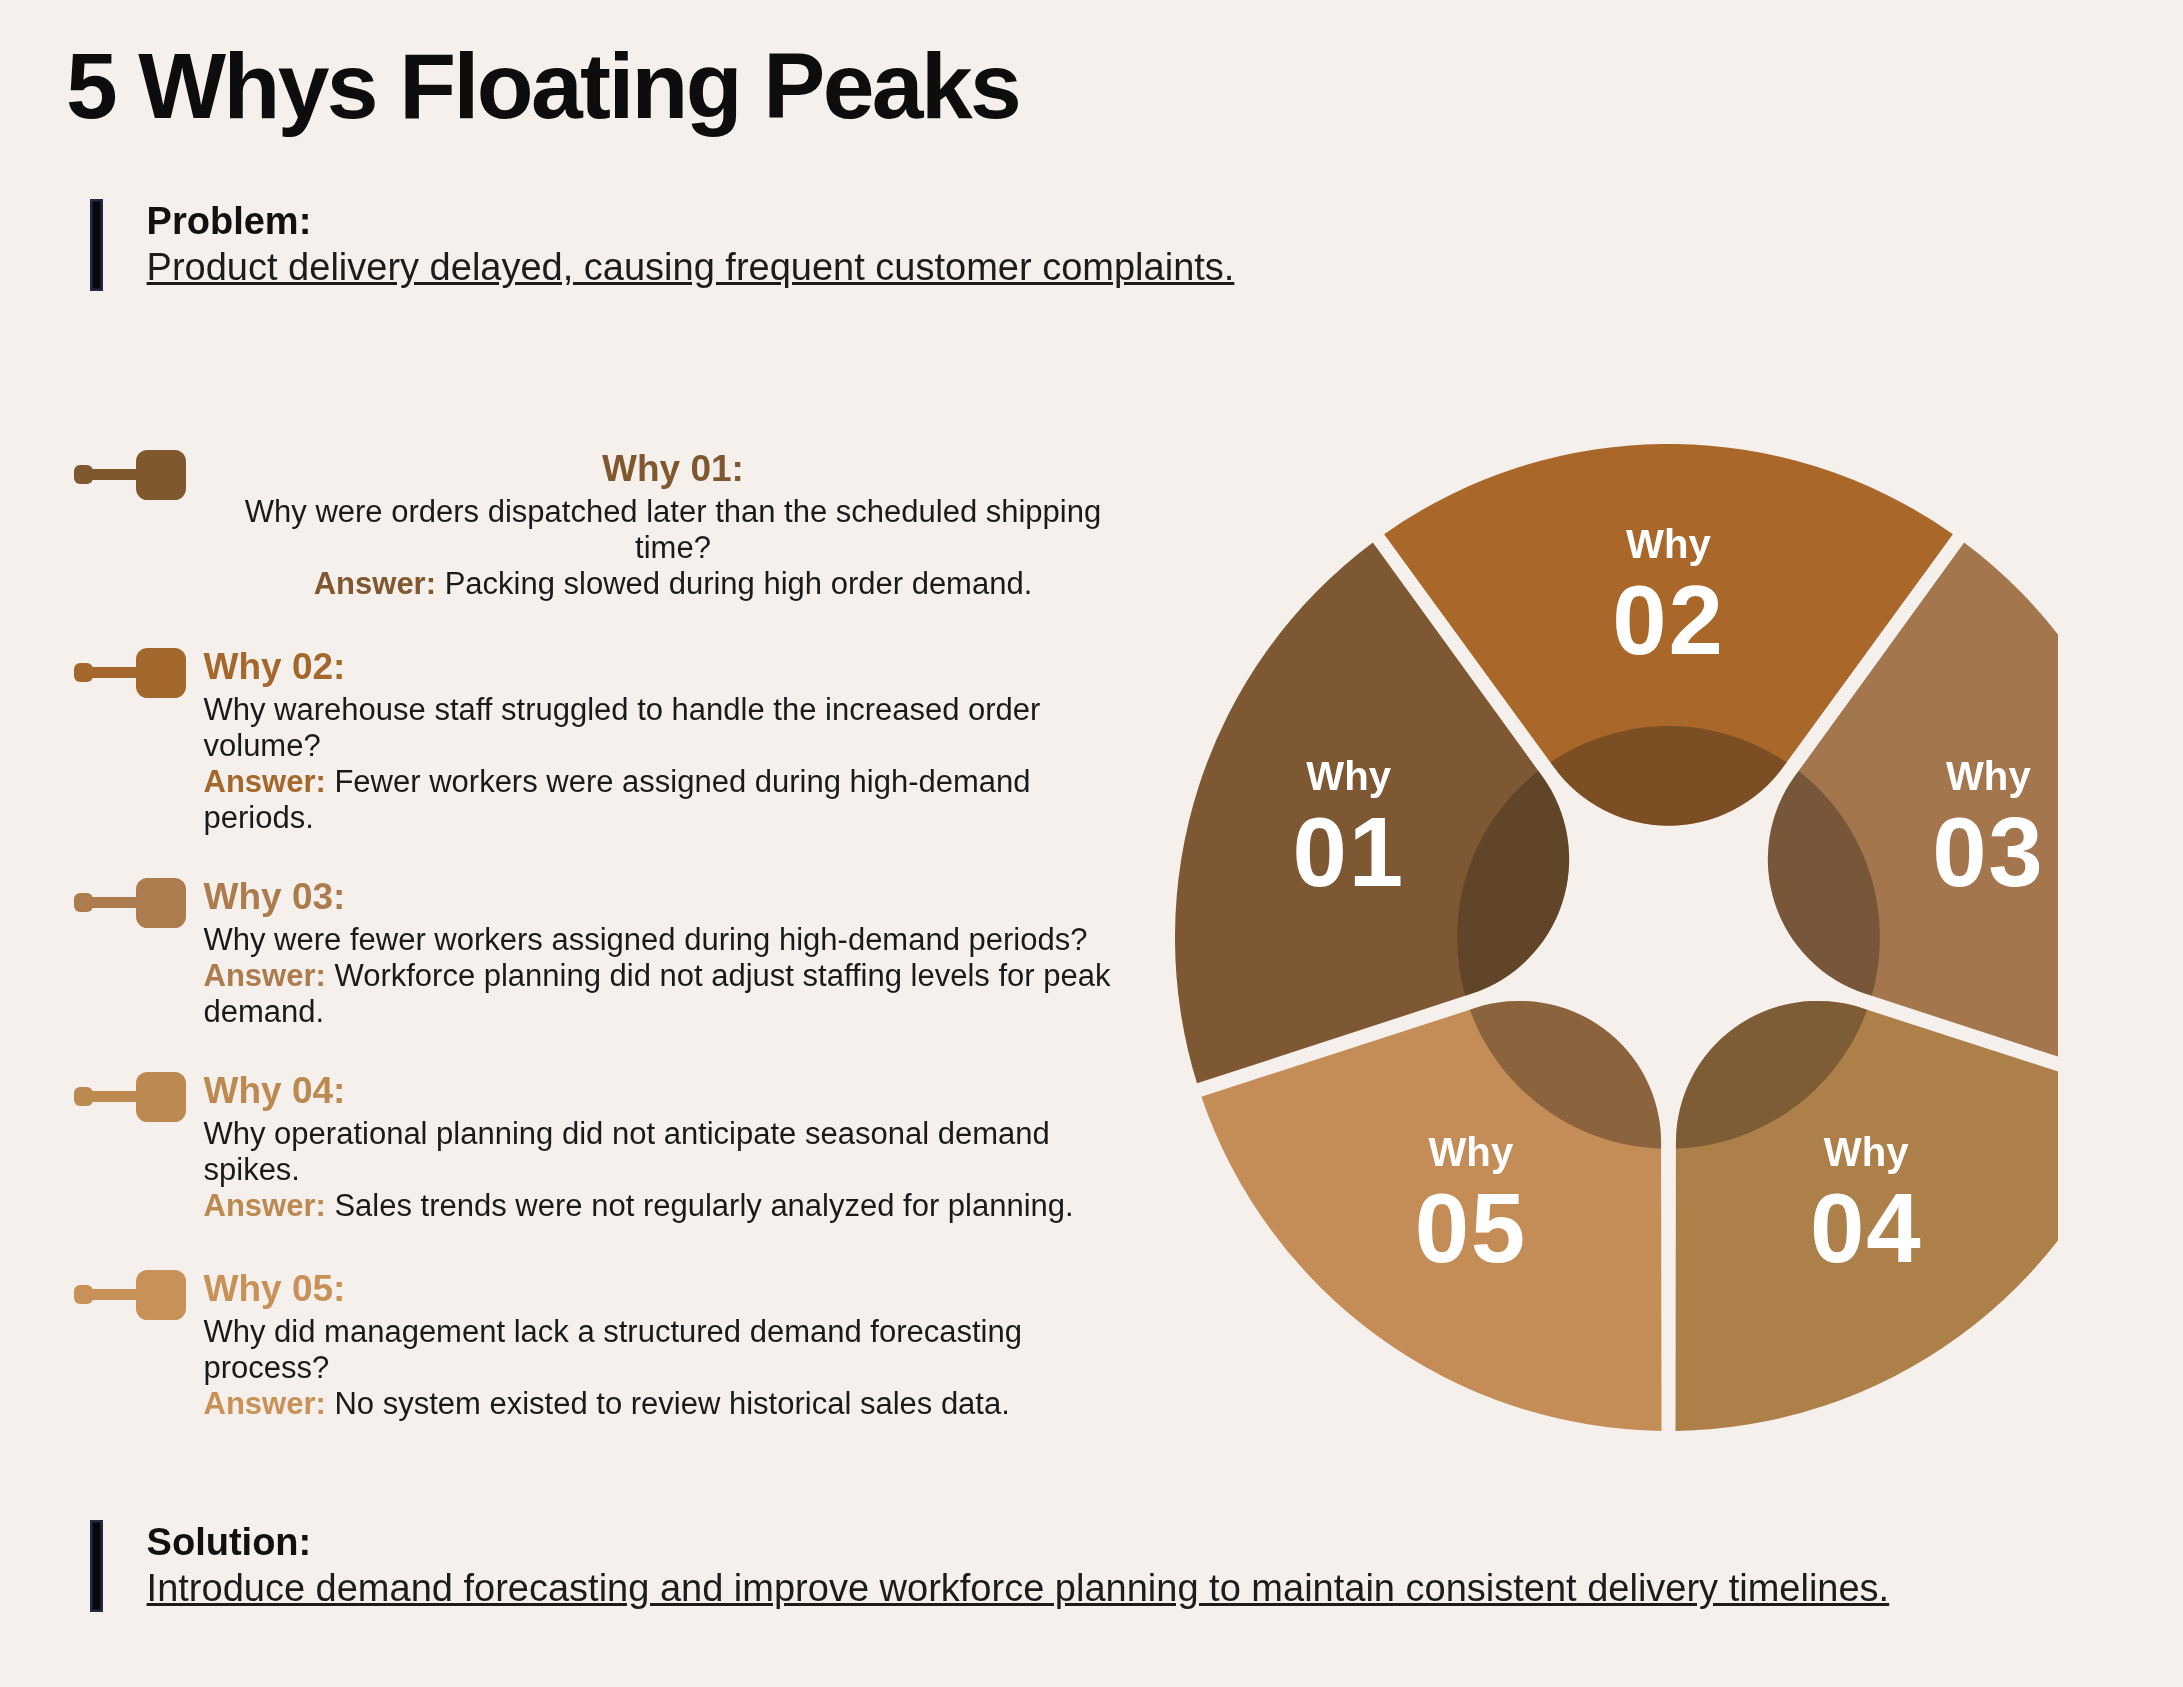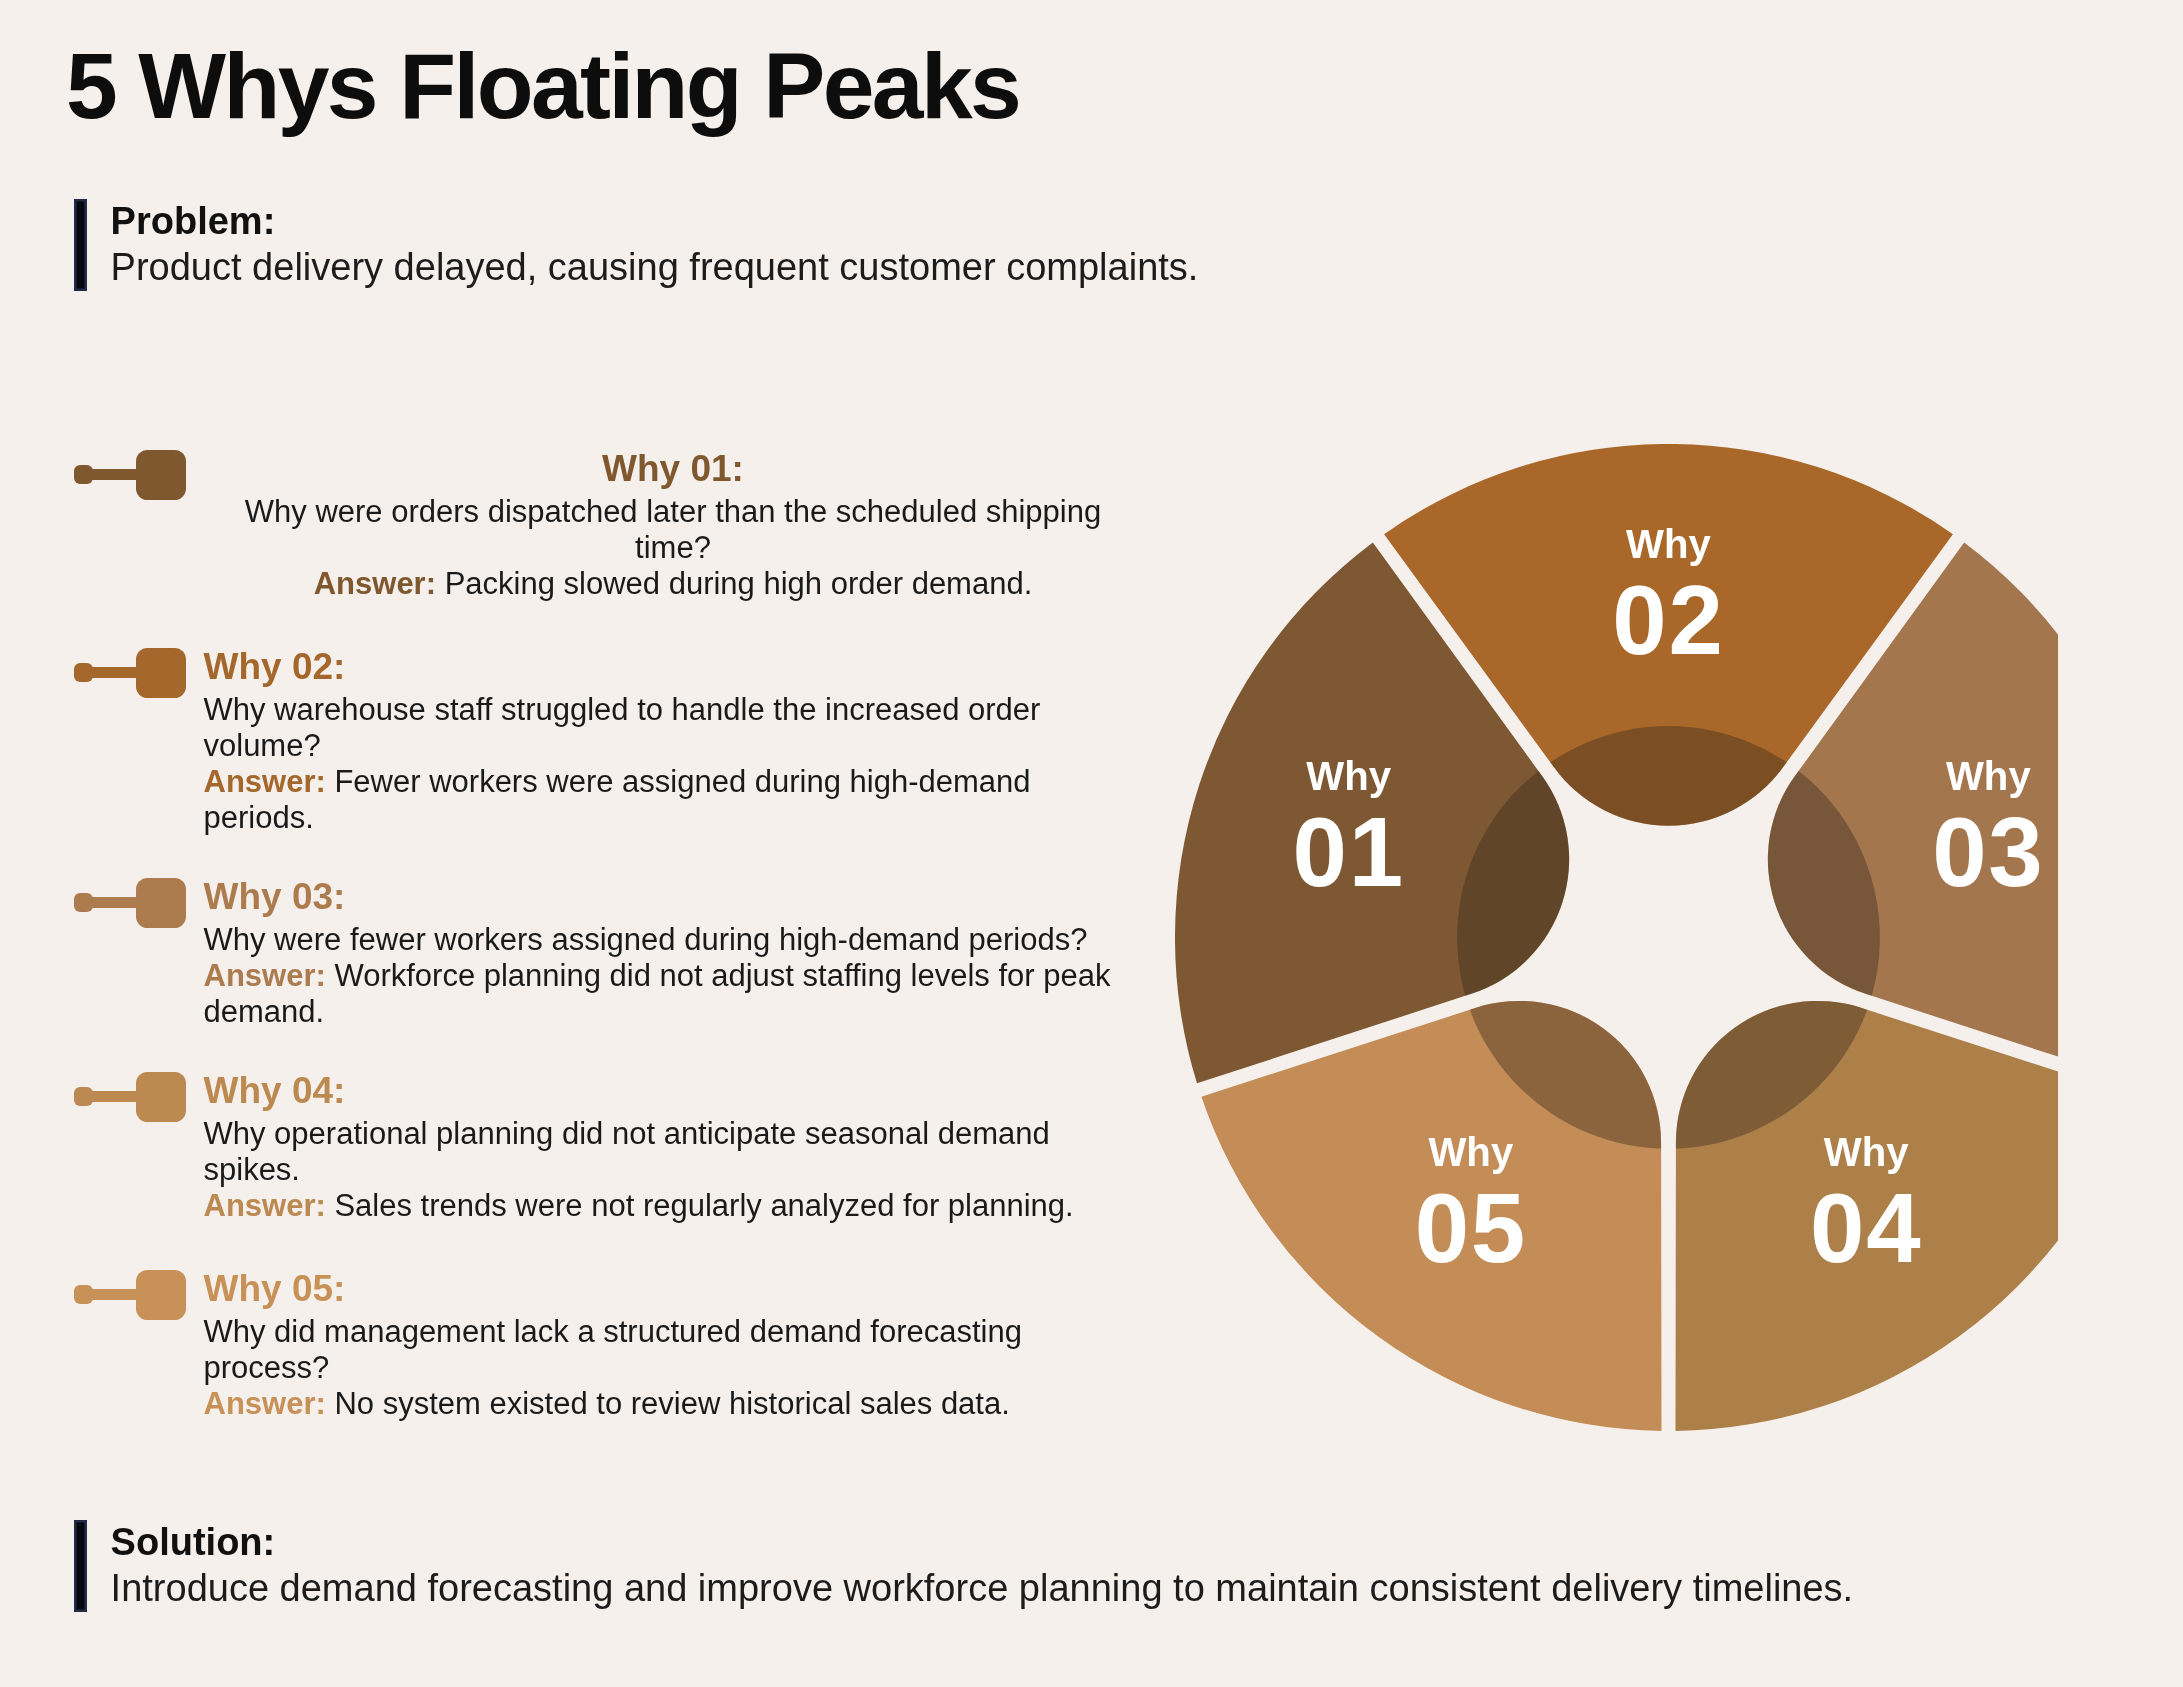--- a/index.html
+++ b/index.html
@@ -13,32 +13,32 @@
     background:#f5f0ec;
     overflow:hidden;
   }
   
   .page-title{
     position:absolute;left:66px;top:33px;
     font-size:93px;font-weight:700;letter-spacing:-2.6px;
     color:#0d0d0d;white-space:nowrap;
   }
   
-  .callout{position:absolute;left:74px;display:flex;}
+  .callout{position:absolute;left:90px;display:flex;gap:20px;}
   .callout .vbar{
     width:13px;flex:0 0 13px;align-self:stretch;
     background:#07070f;
     box-shadow:inset 0 0 0 2.6px #232a45;
   }
   .callout .callout-body{padding-left:23.6px;}
   .callout-label{
     font-size:38px;font-weight:700;color:#111111;line-height:45px;
   }
   .callout-text{
-    font-size:38px;color:#1c1c1c;line-height:47px;white-space:nowrap;
+    font-size:38px;color:#1c1c1c;line-height:47px;white-space:nowrap;text-decoration:underline;
   }
   #problem-callout{top:199px;}
   #solution-callout{top:1520px;}
   
   .why-row{
     position:absolute;left:74px;width:1118px;
     display:flex;align-items:flex-start;
   }
   .pin-icon{
     position:relative;flex:0 0 112px;width:112px;height:51px;margin-top:1.7px;

